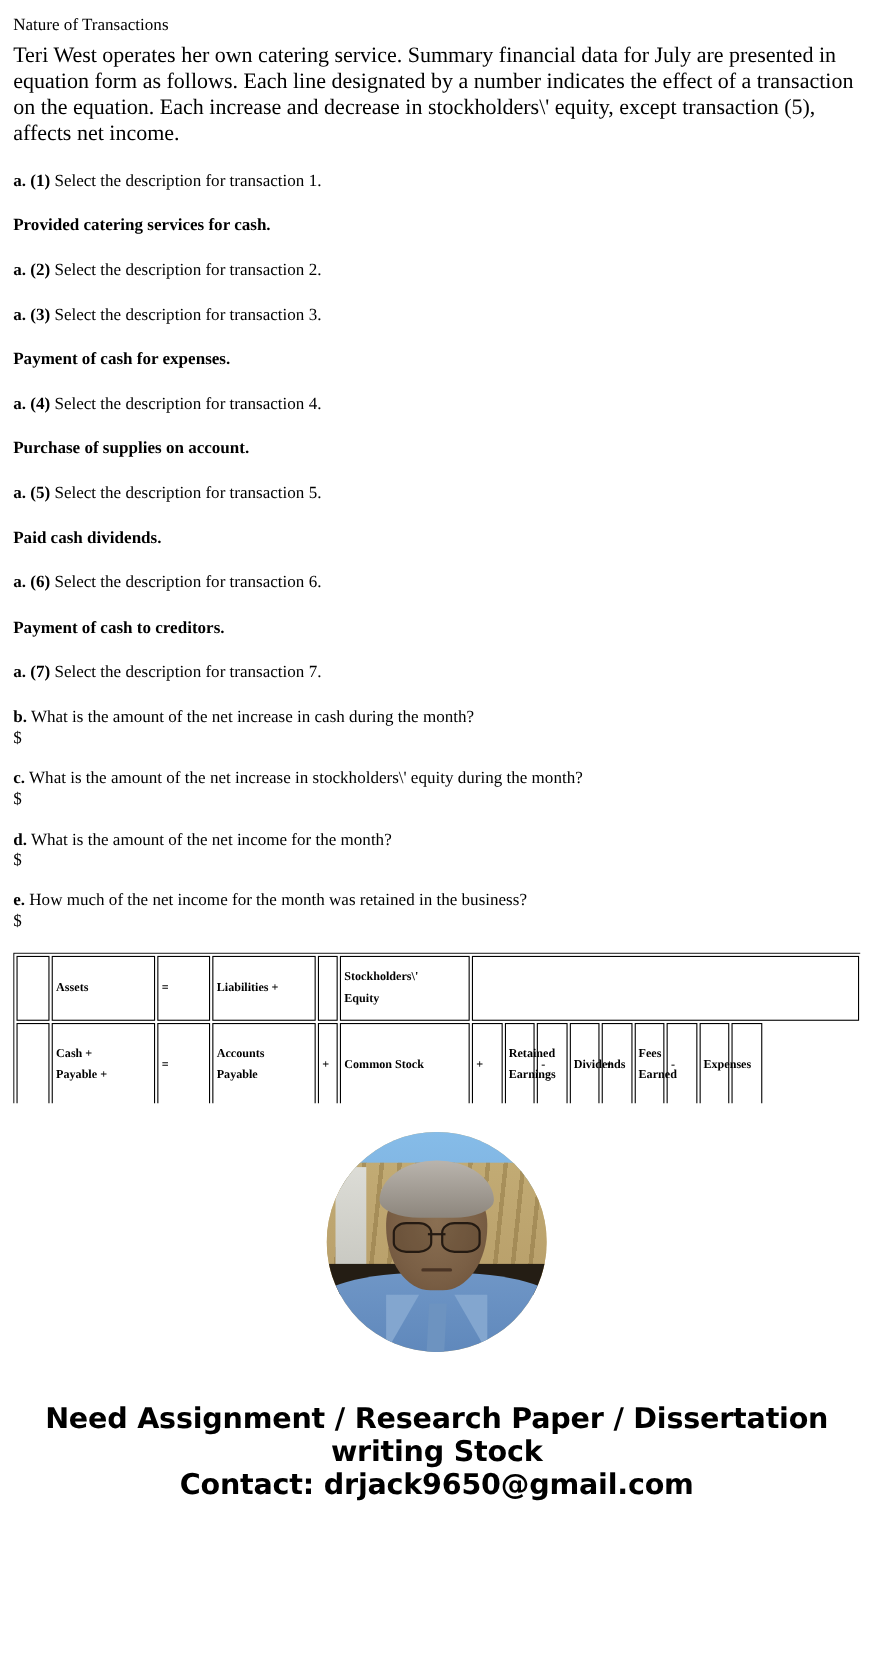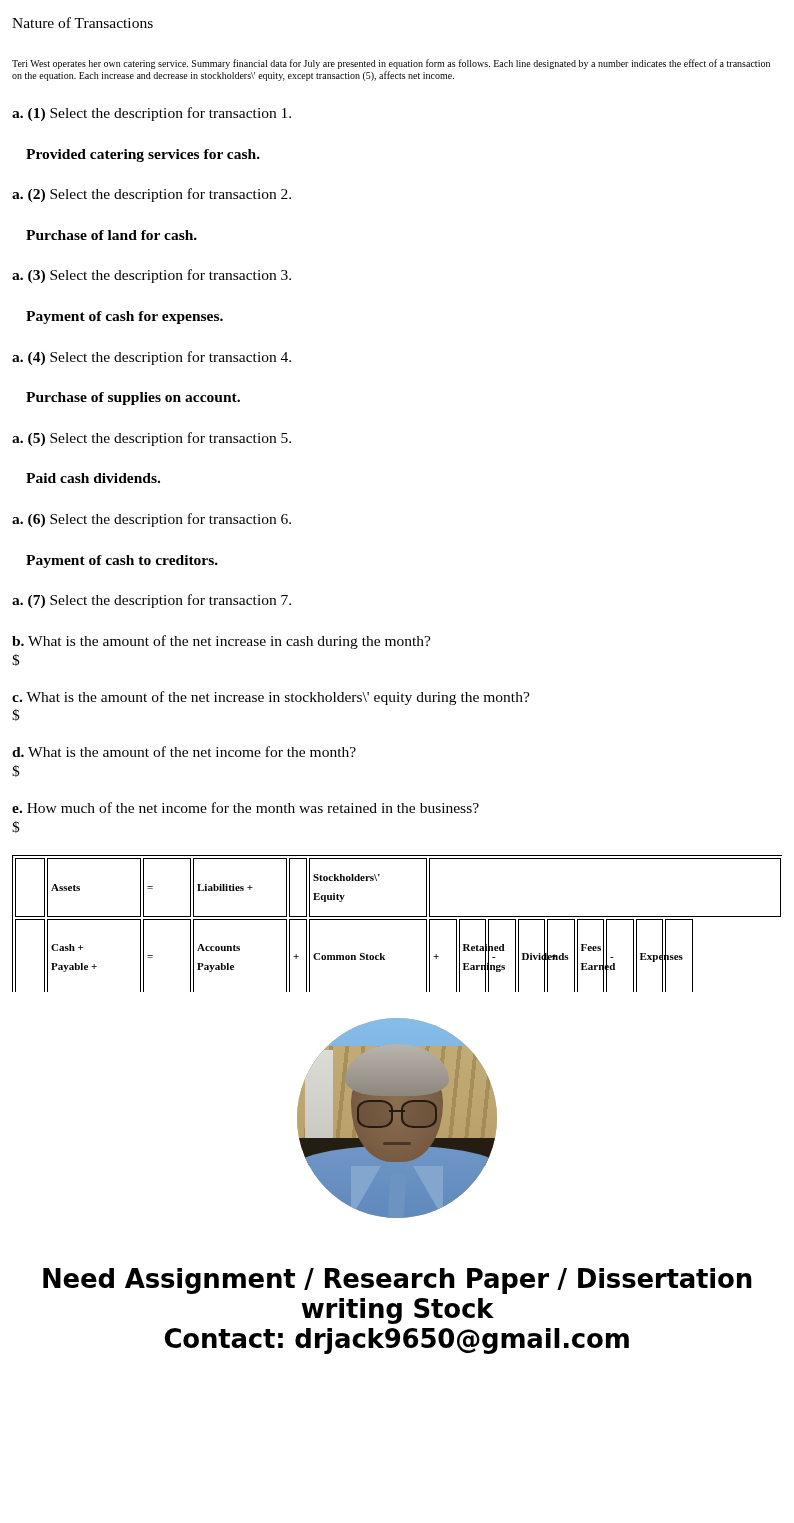--- a/index.html
+++ b/index.html
@@ -18,39 +18,39 @@
     width: 794px;
     box-sizing: border-box;
     padding: 13px 12px 0 12px;
     position: relative;
   }
 
   
   .heading {
     font-size: 15.5px;
     line-height: 1.25;
-    margin: 0 0 26px 0;
+    margin: 0 0 7px 0;
   }
   .intro {
-    font-size: 10px;
+    font-size: 20px;
     line-height: 1.18;
     margin: 0 0 22px 0;
     text-align: left;
   }
   .qline {
     font-size: 15.5px;
     line-height: 1.2;
     margin: 1px 0 22px 0;
   }
   .qline .lbl { font-weight: bold; }
   .answer {
     font-size: 15.5px;
     line-height: 1.2;
     font-weight: bold;
-    margin: 0 0 22px 14px;
+    margin: 0 0 22px 0;
   }
   .qgroup {
     font-size: 15.5px;
     line-height: 1.22;
     margin: 0 0 18px 0;
   }
   .qgroup .lbl { font-weight: bold; }
   .qgroup .dollar { display: block; }
 
   
@@ -205,21 +205,20 @@
   <div class="qline">
     <span class="lbl">a. (1)</span>
     <span>Select the description for transaction 1.</span>
   </div>
   <div class="answer">Provided catering services for cash.</div>
 
   <div class="qline">
     <span class="lbl">a. (2)</span>
     <span>Select the description for transaction 2.</span>
   </div>
-  <div class="answer">Purchase of land for cash.</div>
 
   <div class="qline">
     <span class="lbl">a. (3)</span>
     <span>Select the description for transaction 3.</span>
   </div>
   <div class="answer">Payment of cash for expenses.</div>
 
   <div class="qline">
     <span class="lbl">a. (4)</span>
     <span>Select the description for transaction 4.</span>

